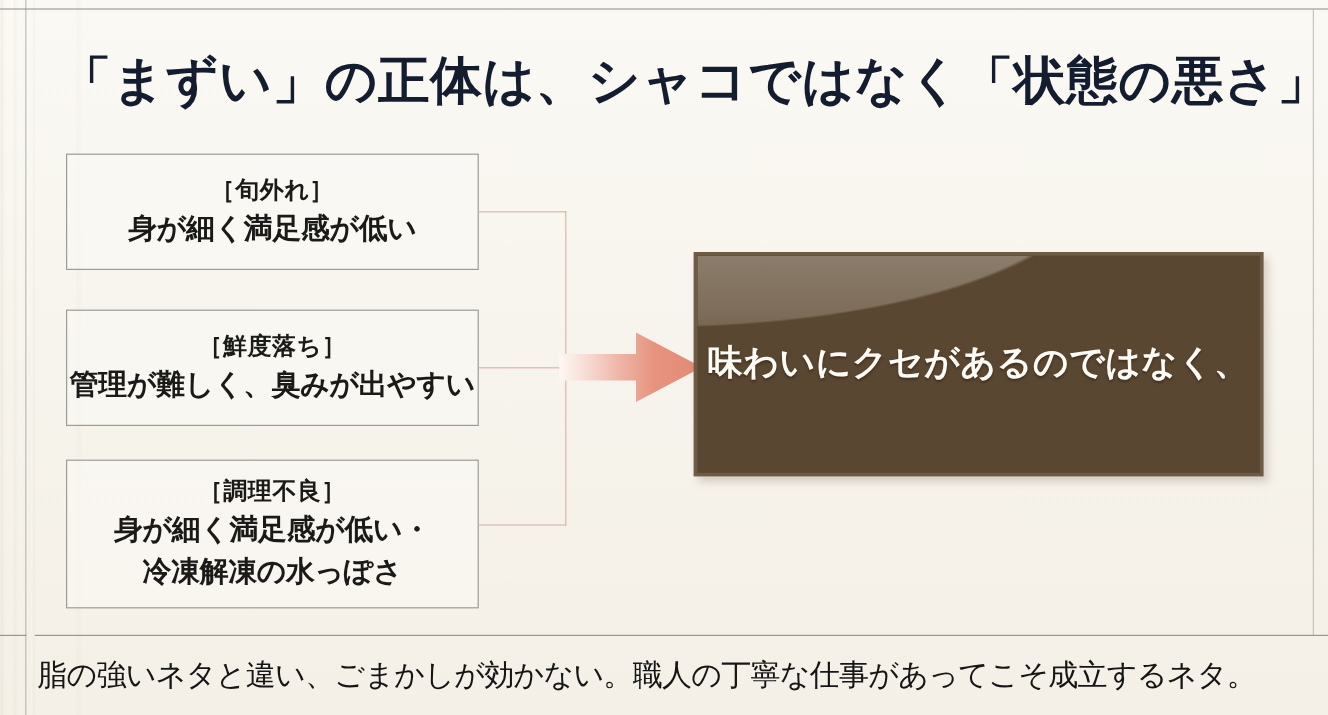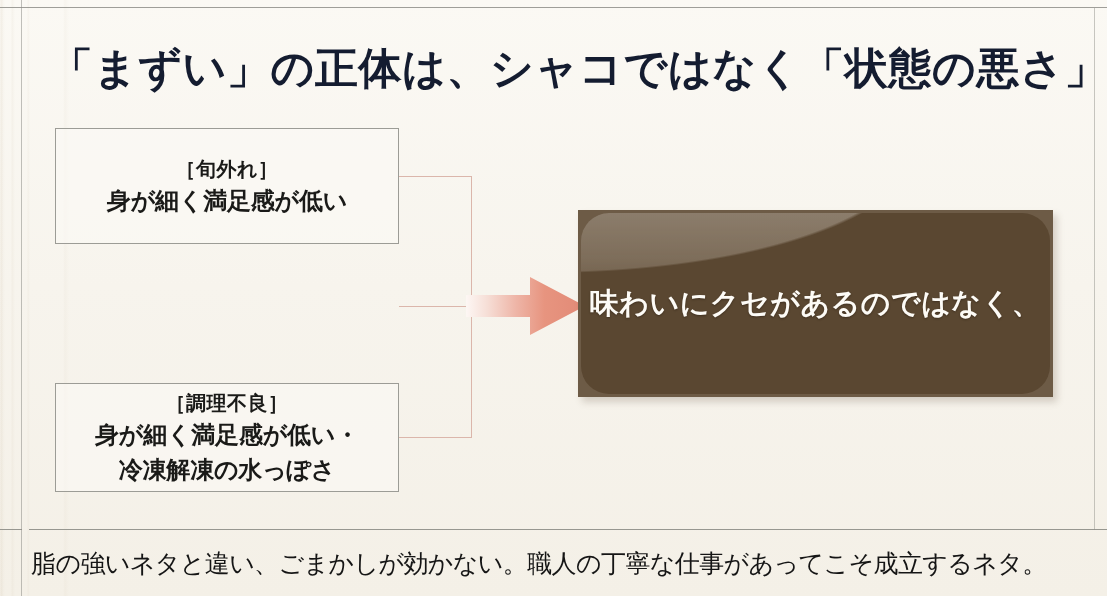--- a/index.html
+++ b/index.html
@@ -119,23 +119,23 @@
     line-height: 1.5;
     letter-spacing: .5px;
     white-space: nowrap;
   }
   .factor-box .body {
     font-size: 24px;
     line-height: 1.45;
     letter-spacing: -0.2px;
     white-space: pre-line;
   }
-  #box-1 { top: 128px;  height: 116px; }
+  #box-1 { top: 128px;  height: 97px; }
   #box-2 { top: 258px;  height: 97px; }
-  #box-3 { top: 383px;  height: 109px; }
+  #box-3 { top: 383px;  height: 124px; }
 
   
   .conn {
     position: absolute;
     background: #dbb6ab;
   }
   .conn-h1 { left: 399px; top: 176px; width: 73px; height: 1px; }
   .conn-h2 { left: 399px; top: 306px; width: 120px; height: 1px; }
   .conn-h3 { left: 399px; top: 437px; width: 73px; height: 1px; }
   .conn-v  { left: 471px; top: 176px; width: 1px; height: 262px; }
@@ -163,21 +163,20 @@
   }
   .panel-inner {
     position: relative;
     width: 100%;
     height: 100%;
     background: #5a4731;
     overflow: hidden;
     display: flex;
     align-items: center;
     justify-content: center;
-    border-radius: 28px;
   }
   
   .panel-gloss {
     position: absolute;
     left: 0; top: 0;
     width: 100%;
     height: 56%;
     background: linear-gradient(180deg,
         rgba(255,250,243,0.30) 0%,
         rgba(255,248,238,0.22) 45%,
@@ -226,20 +225,24 @@
   <div class="rule-divider-stub"></div>
   <div class="rule-divider"></div>
 
   <div class="title">「まずい」の正体は、シャコではなく「状態の悪さ」</div>
 
   <div class="factor-box" id="box-1">
     <div class="head">［旬外れ］</div>
     <div class="body">身が細く満足感が低い</div>
   </div>
 
+  <div class="factor-box" id="box-2">
+    <div class="head">［鮮度落ち］</div>
+    <div class="body">管理が難しく、臭みが出やすい</div>
+  </div>
 
   <div class="factor-box" id="box-3">
     <div class="head">［調理不良］</div>
     <div class="body">身が細く満足感が低い・
 冷凍解凍の水っぽさ</div>
   </div>
 
   <div class="conn conn-h1"></div>
   <div class="conn conn-h2"></div>
   <div class="conn conn-h3"></div>

